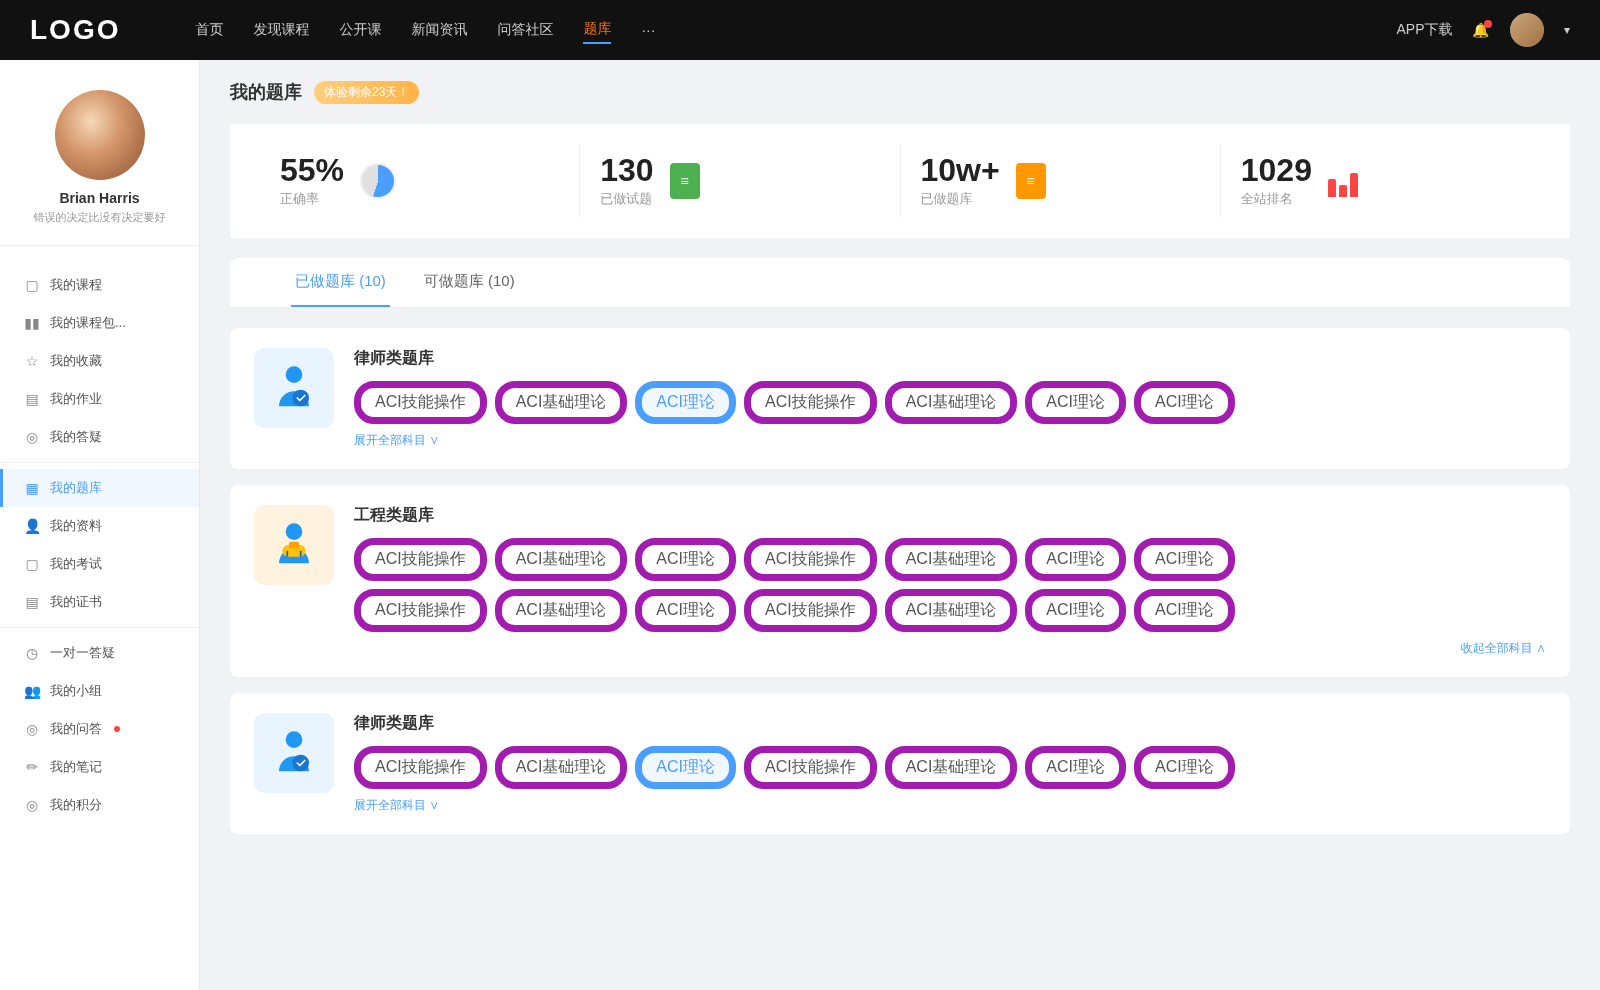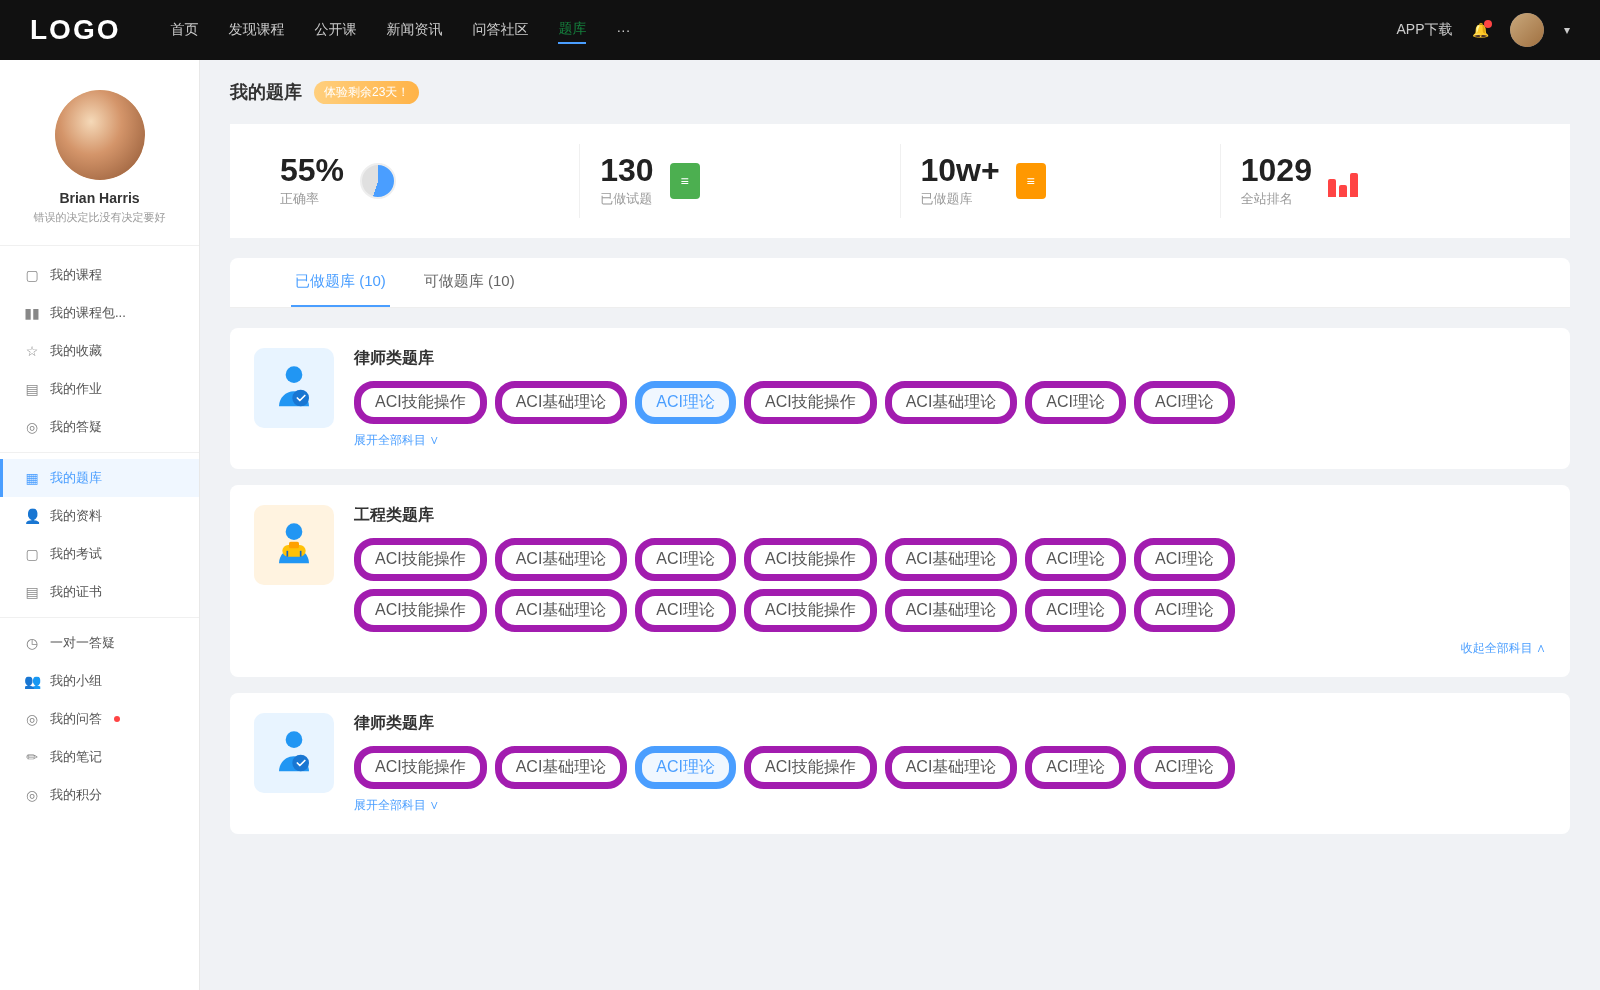--- a/index.html
+++ b/index.html
@@ -20,30 +20,31 @@
       font-size: 28px;
       font-weight: bold;
       letter-spacing: 2px;
       margin-right: 50px;
     }
     .nav-links {
       display: flex;
       align-items: center;
       gap: 30px;
       flex: 1;
+      margin-left: 25px;
     }
     .nav-link {
       color: #ccc;
       font-size: 14px;
       cursor: pointer;
       padding: 4px 0;
       position: relative;
     }
     .nav-link.active {
-      color: #15803d;
+      color: #f97316;
       border-bottom: 2px solid #4a9eff;
     }
     .nav-right {
       display: flex;
       align-items: center;
       gap: 20px;
       color: #ccc;
       font-size: 14px;
       justify-content: center;
     }
@@ -84,21 +85,21 @@
       width: 200px;
       background: #fff;
       padding: 20px 0;
       border-right: 1px solid #e8e8e8;
       flex-shrink: 0;
     }
     .sidebar-profile {
       text-align: center;
       padding: 10px 20px 20px;
       border-bottom: 1px solid #f0f0f0;
-      margin-bottom: 10px;
+      margin-bottom: 20px;
     }
     .profile-avatar {
       width: 90px; height: 90px;
       border-radius: 50%;
       background: linear-gradient(135deg, #e8c9a0, #c9906a);
       margin: 0 auto 10px;
       overflow: hidden;
       position: relative;
     }
     .profile-avatar-inner {

